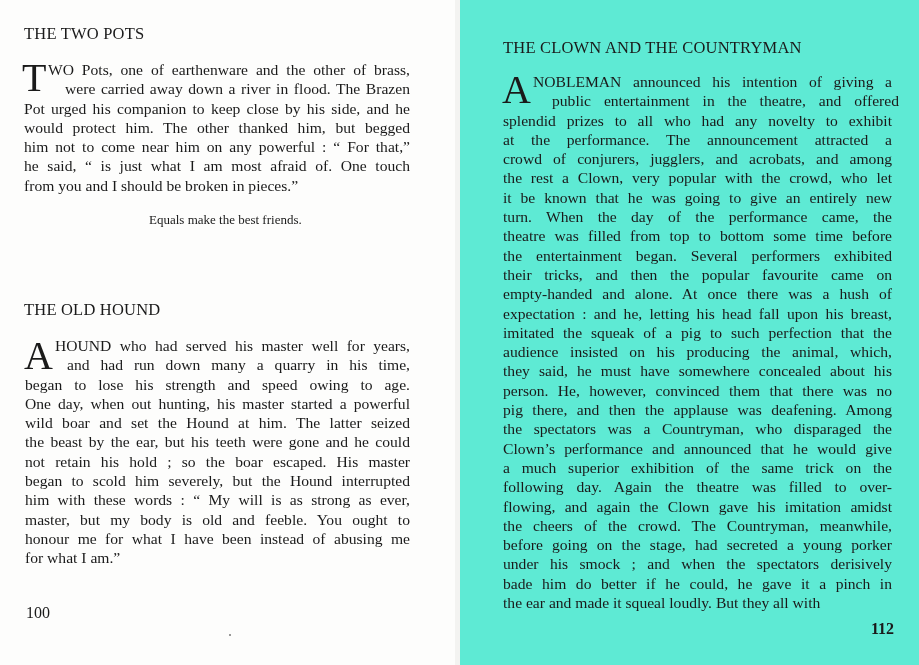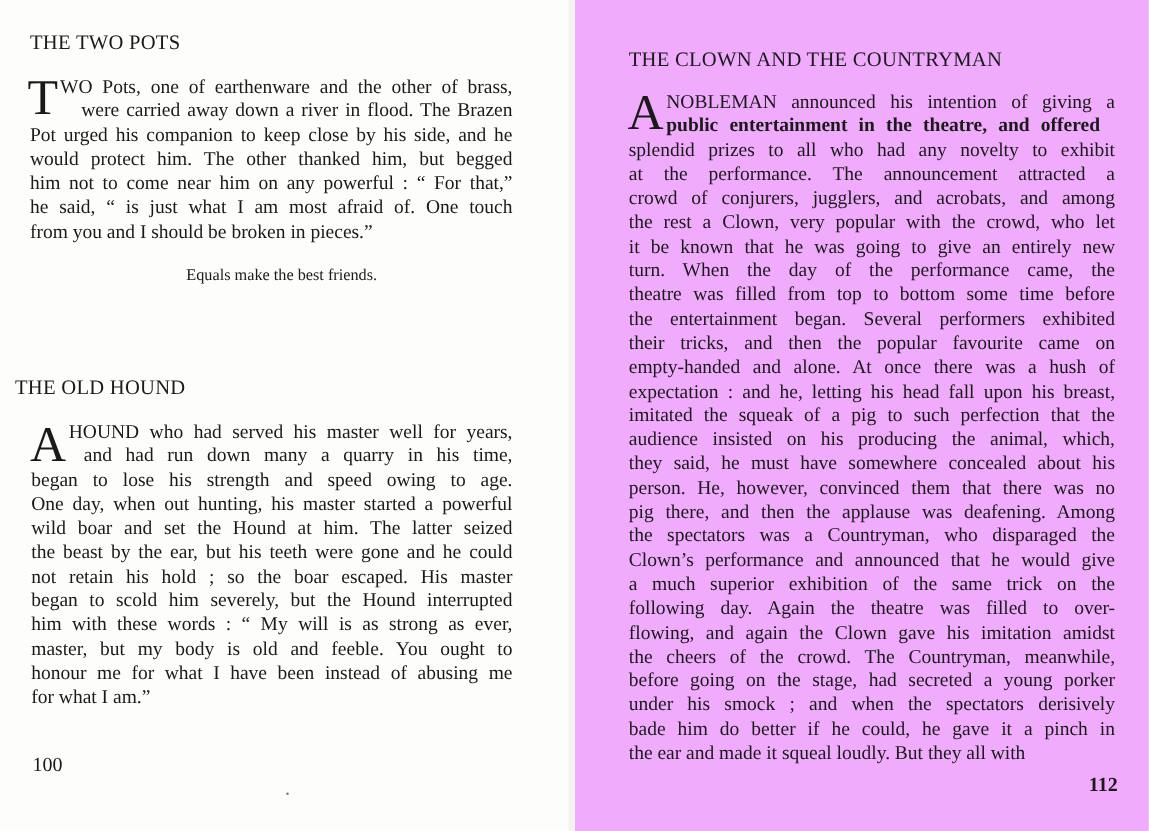--- a/index.html
+++ b/index.html
@@ -8,21 +8,21 @@
     background: #ffffff;
     font-family: "DejaVu Serif", "Liberation Serif", serif;
     color: #1a1a1a;
     position: relative;
   }
   .page {
     position: absolute; top: 0; height: 665px;
     background: #fdfdfc;
   }
   .page-left { left: 0; width: 455px; }
-  .page-right { left: 460px; width: 459px; background: #f0abfc; }
+  .page-right { left: 460px; width: 459px; background: #5eead4; }
   .gutter {
     position: absolute; left: 455px; top: 0; width: 5px; height: 665px;
     background: #f3f3f1;
   }
   .title {
     position: absolute; font-size: 16.5px; letter-spacing: 0.2px;
     font-family: "Liberation Serif", serif; white-space: nowrap;
   }
   .body-text {
     position: absolute; font-family: "Liberation Serif", serif;
@@ -54,21 +54,21 @@
       <span class="line" style="width: 362px; box-sizing: border-box;">WO Pots, one of earthenware and the other of brass,</span>
       <span class="line" style="margin-left: 17px; width: 345px; box-sizing: border-box;">were carried away down a river in flood.  The Brazen</span>
       <span class="line" style="margin-left: -24px; width: 386px; box-sizing: border-box;">Pot urged his companion to keep close by his side, and he</span>
       <span class="line" style="margin-left: -24px; width: 386px; box-sizing: border-box;">would protect him.   The other thanked him, but begged</span>
       <span class="line" style="margin-left: -24px; width: 386px; box-sizing: border-box;">him not to come near him on any powerful : “ For that,”</span>
       <span class="line" style="margin-left: -24px; width: 386px; box-sizing: border-box;">he said, “ is just what I am most afraid of.  One touch</span>
       <span class="line last" style="margin-left: -24px; width: auto; box-sizing: border-box;">from you and I should be broken in pieces.”</span>
     </div>
   <div class="moral" style="left:149px; top:212px;">Equals make the best friends.</div>
 
-  <div class="title" style="left:12px; top:300px;">THE OLD HOUND</div>
+  <div class="title" style="left:24px; top:300px;">THE OLD HOUND</div>
   <div class="drop" style="left:24px; top:336px;">A</div>
   <div class="body-text" id="lp-s1" style="left:55px; top:336px; width:355px;">
       <span class="line" style="width: 355px; box-sizing: border-box;">HOUND who had served his master well for years,</span>
       <span class="line" style="margin-left: 12px; width: 343px; box-sizing: border-box;">and had run down many a quarry in his time,</span>
       <span class="line" style="margin-left: -30px; width: 385px; box-sizing: border-box;">began to lose his strength and speed owing to age.</span>
       <span class="line" style="margin-left: -30px; width: 385px; box-sizing: border-box;">One day, when out hunting, his master started a powerful</span>
       <span class="line" style="margin-left: -30px; width: 385px; box-sizing: border-box;">wild boar and set the Hound at him.   The latter seized</span>
       <span class="line" style="margin-left: -30px; width: 385px; box-sizing: border-box;">the beast by the ear, but his teeth were gone and he could</span>
       <span class="line" style="margin-left: -30px; width: 385px; box-sizing: border-box;">not retain his hold ; so the boar escaped.  His master</span>
       <span class="line" style="margin-left: -30px; width: 385px; box-sizing: border-box;">began to scold him severely, but the Hound interrupted</span>
@@ -82,21 +82,21 @@
   <div class="speck" style="left:229px; top:634px;"></div>
 </div>
 
 <div class="gutter"></div>
 
 <div class="page page-right">
   <div class="title" style="left:43px; top:38px;">THE CLOWN AND THE COUNTRYMAN</div>
   <div class="drop" style="left:42px; top:70px;">A</div>
   <div class="body-text" id="rp-s" style="left:73px; top:72px; width:359px;">
       <span class="line" style="width: 359px; box-sizing: border-box;">NOBLEMAN announced his intention of giving a</span>
-      <span class="line" style="margin-left: 0; width: 347px; box-sizing: border-box; font-weight: bold;">public entertainment in the theatre, and offered</span>
+      <span class="line" style="margin-left: 19px; width: 347px; box-sizing: border-box;">public entertainment in the theatre, and offered</span>
       <span class="line" style="margin-left: -30px; width: 389px; box-sizing: border-box;">splendid prizes to all who had any novelty to exhibit</span>
       <span class="line" style="margin-left: -30px; width: 389px; box-sizing: border-box;">at the performance.  The announcement attracted a</span>
       <span class="line" style="margin-left: -30px; width: 389px; box-sizing: border-box;">crowd of conjurers, jugglers, and acrobats, and among</span>
       <span class="line" style="margin-left: -30px; width: 389px; box-sizing: border-box;">the rest a Clown, very popular with the crowd, who let</span>
       <span class="line" style="margin-left: -30px; width: 389px; box-sizing: border-box;">it be known that he was going to give an entirely new</span>
       <span class="line" style="margin-left: -30px; width: 389px; box-sizing: border-box;">turn.  When the day of the performance came, the</span>
       <span class="line" style="margin-left: -30px; width: 389px; box-sizing: border-box;">theatre was filled from top to bottom some time before</span>
       <span class="line" style="margin-left: -30px; width: 389px; box-sizing: border-box;">the entertainment began.  Several performers exhibited</span>
       <span class="line" style="margin-left: -30px; width: 389px; box-sizing: border-box;">their tricks, and then the popular favourite came on</span>
       <span class="line" style="margin-left: -30px; width: 389px; box-sizing: border-box;">empty-handed and alone.  At once there was a hush of</span>

